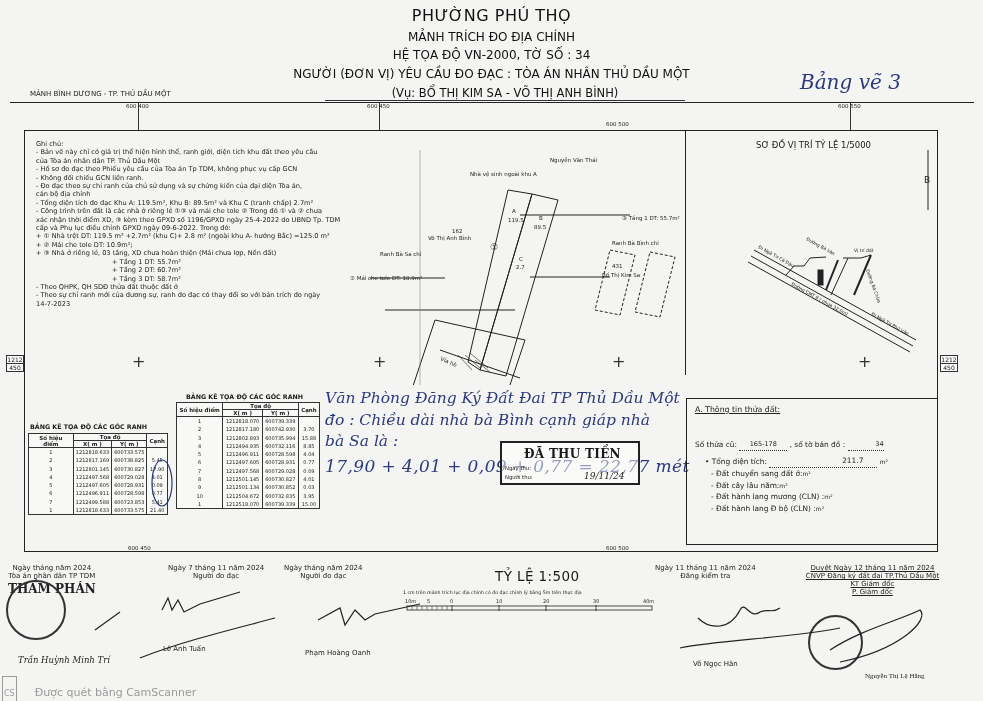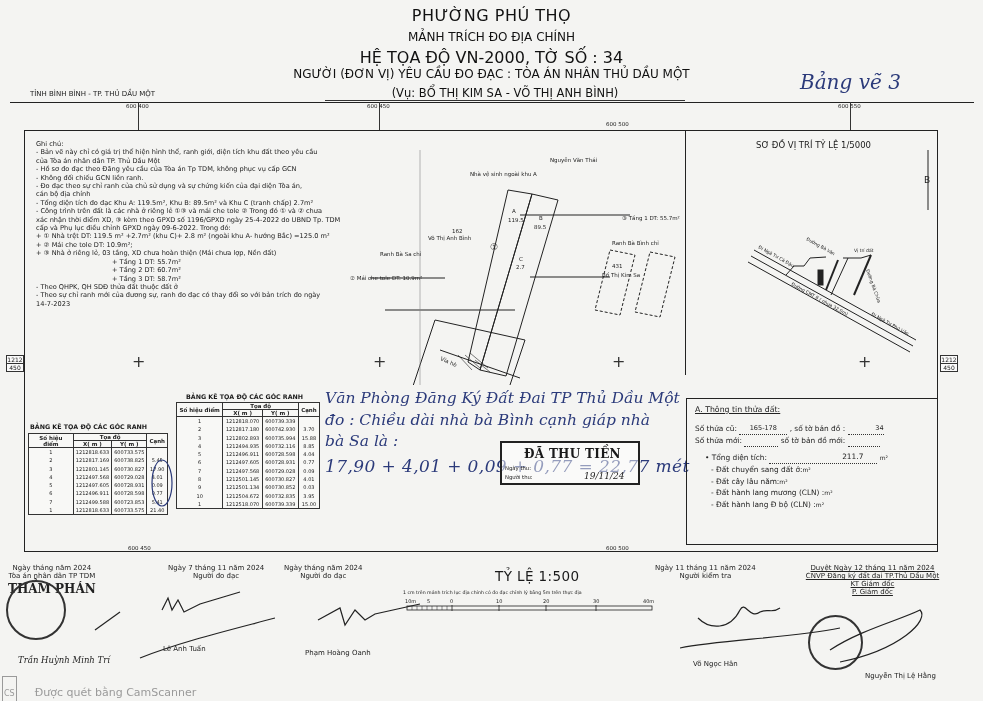--- a/index.html
+++ b/index.html
@@ -2,21 +2,21 @@
 <html><head>
 <meta charset="utf-8">
 <style>
   * { box-sizing: border-box; margin: 0; padding: 0; }
   html, body { width: 983px; height: 701px; overflow: hidden; background: #f4f4f2; }
   body { position: relative; font-family: "DejaVu Sans", sans-serif; color: #1a1a1a; }
   .abs { position: absolute; }
   .hdr { position: absolute; left: 0; width: 983px; text-align: center; color: #111; white-space: nowrap; }
   .t1 { top: 6px; font-size: 16px; letter-spacing: 0.5px; }
   .t2 { top: 30px; font-size: 12px; }
-  .t3 { top: 48px; font-size: 16px; }
+  .t3 { top: 48px; font-size: 12px; }
   .t4 { top: 67px; font-size: 12px; }
   .t5 { top: 86px; left: 325px; width: 360px; font-size: 11.5px; border-bottom: 1px solid #333; text-align: center; }
   .hand { font-family: "DejaVu Serif", serif; font-style: italic; color: #2b3a7a; }
   .frame-outer { position: absolute; left: 10px; top: 102px; width: 964px; height: 458px; border-top: 1.2px solid #222; }
   .frame { position: absolute; left: 24px; top: 130px; width: 914px; height: 422px; border: 1.5px solid #222; }
   .vline { position: absolute; width: 1px; background: #333; }
   .tick-lbl { position: absolute; font-size: 5.5px; color: #222; }
   .notes { position: absolute; left: 36px; top: 140px; width: 310px; font-size: 6.6px; line-height: 8.4px; color: #222; }
   .notes div { white-space: nowrap; overflow: hidden; }
   .notes .ind { padding-left: 76px; }
@@ -26,21 +26,21 @@
   .side-lbl .top { border-bottom: 1px solid #333; }
   table.coord { position: absolute; border-collapse: collapse; font-size: 5px; color: #222; background: #f8f8f6; }
   table.coord th, table.coord td { border: 0.8px solid #333; text-align: center; padding: 0 2px; }
   table.coord th { font-weight: bold; font-size: 5.5px; }
   table.coord td { border-top: none; border-bottom: none; line-height: 8.3px; }
   table.coord tr.last td { border-bottom: 0.8px solid #333; }
   .tbl-title { position: absolute; font-size: 6.3px; font-weight: bold; white-space: nowrap; }
   .inset { position: absolute; left: 685px; top: 130px; width: 253px; height: 245px; border-left: 1.5px solid #222; }
   .inset-title { position: absolute; left: 70px; top: 10px; font-size: 8.5px; white-space: nowrap; }
   .info { position: absolute; left: 686px; top: 398px; width: 252px; height: 147px; border: 1.5px solid #222; font-size: 7.4px; color: #222; padding: 6px 8px; }
-  .info .ttl { text-decoration: underline; font-size: 7.8px; margin-bottom: 8px; }
+  .info .ttl { text-decoration: underline; font-size: 7.8px; margin-bottom: 24px; }
   .info .row { white-space: nowrap; line-height: 12px; }
   .info .row .fill { display: inline-block; border-bottom: 1px dotted #333; vertical-align: bottom; }
   .info .sub { padding-left: 16px; line-height: 11.5px; white-space: nowrap; }
   .handnote { position: absolute; left: 325px; top: 388px; width: 365px; font-family: "DejaVu Serif", serif; font-style: italic; color: #2b3a7a; font-size: 15.5px; line-height: 21.5px; }
   .handnote .sum { font-size: 17px; margin-top: 3px; letter-spacing: 0.4px; }
   .stamp { position: absolute; left: 500px; top: 441px; width: 140px; height: 44px; border: 2px solid #222; background: rgba(255,255,255,0.5); }
   .stamp .big { position: absolute; left: 22px; top: 4px; font-family: "DejaVu Serif", serif; font-weight: bold; font-size: 12px; letter-spacing: 0.3px; }
   .stamp .f { position: absolute; left: 3px; font-size: 5.3px; }
   .stamp .d { position: absolute; left: 82px; top: 28px; font-family: "DejaVu Serif", serif; font-style: italic; font-size: 9px; color: #222; }
   .footer { position: absolute; font-size: 7px; color: #222; white-space: nowrap; text-align: center; }
@@ -52,21 +52,21 @@
   .seal { position: absolute; border-radius: 50%; border: 2px solid #333; }
 </style>
 </head>
 <body>
 
 <div class="hdr t1">PHƯỜNG PHÚ THỌ</div>
 <div class="hdr t2">MẢNH TRÍCH ĐO ĐỊA CHÍNH</div>
 <div class="hdr t3">HỆ TỌA ĐỘ VN-2000, TỜ SỐ : 34</div>
 <div class="hdr t4">NGƯỜI (ĐƠN VỊ) YÊU CẦU ĐO ĐẠC : TÒA ÁN NHÂN THỦ DẦU MỘT</div>
 <div class="hdr t5">(Vụ: BỔ THỊ KIM SA - VÕ THỊ ANH BÌNH)</div>
-<div class="abs" style="left:30px;top:90px;font-size:7px;white-space:nowrap;">TỈNH BÌNH BÌNH   - TP. THỦ DẦU MỘT</div>
+<div class="abs" style="left:30px;top:90px;font-size:7px;white-space:nowrap;">MẢNH BÌNH DƯƠNG   - TP. THỦ DẦU MỘT</div>
 <div class="abs hand" style="left:800px;top:70px;font-size:20px;white-space:nowrap;">Bảng vẽ 3</div>
 
 <div class="frame-outer"></div>
 <div class="frame"></div>
 <div class="vline" style="left:138px;top:102px;height:28px;"></div>
 <div class="vline" style="left:379px;top:102px;height:28px;"></div>
 <div class="vline" style="left:850px;top:102px;height:28px;"></div>
 <div class="tick-lbl" style="left:126px;top:103px;">600 400</div>
 <div class="tick-lbl" style="left:367px;top:103px;">600 450</div>
 <div class="tick-lbl" style="left:606px;top:121px;">600 500</div>
@@ -85,21 +85,21 @@
 
 <div class="cross" style="left:132px;top:354px;">+</div>
 <div class="cross" style="left:373px;top:354px;">+</div>
 <div class="cross" style="left:612px;top:354px;">+</div>
 <div class="cross" style="left:858px;top:354px;">+</div>
 
 <div class="notes">
   <div>Ghi chú:</div>
   <div>- Bản vẽ này chỉ có giá trị thể hiện hình thể, ranh giới, diện tích khu đất theo yêu cầu</div>
   <div>của Tòa án nhân dân TP. Thủ Dầu Một</div>
-  <div>- Hồ sơ đo đạc theo Đăng yêu cầu của Tòa án Tp TDM, không phục vụ cấp GCN</div>
+  <div>- Hồ sơ đo đạc theo Phiếu yêu cầu của Tòa án Tp TDM, không phục vụ cấp GCN</div>
   <div>- Không đối chiếu GCN liền ranh.</div>
   <div>- Đo đạc theo sự chỉ ranh của chủ sử dụng và sự chứng kiến của đại diện Tòa án,</div>
   <div>cán bộ địa chính</div>
   <div>- Tổng diện tích đo đạc Khu A: 119.5m², Khu B: 89.5m² và Khu C (tranh chấp) 2.7m²</div>
   <div>- Công trình trên đất là các nhà ở riêng lẻ ①③ và mái che tole ② Trong đó ① và ② chưa</div>
   <div>xác nhận thời điểm XD, ③ kèm theo GPXD số 1196/GPXD ngày 25-4-2022 do UBND Tp. TDM</div>
   <div>cấp và Phụ lục điều chỉnh GPXD ngày 09-6-2022. Trong đó:</div>
   <div>+ ① Nhà trệt DT: 119.5 m² +2.7m² (khu C)+ 2.8 m² (ngoài khu A- hướng Bắc) =125.0 m²</div>
   <div>+ ② Mái che tole DT: 10.9m²;</div>
   <div>+ ③ Nhà ở riêng lẻ, 03 tầng, XD chưa hoàn thiện (Mái chưa lợp, Nền đất)</div>
@@ -355,26 +355,20 @@
   <div class="d">19/11/24</div>
 </div>
 
 <div class="info">
   <div class="ttl">A. Thông tin thửa đất:</div>
   <div class="row">
     <span>Số thửa cũ:</span>
     <span class="fill" style="width:48px;text-align:center;font-size:6.5px;">165-178</span>
     <span>, số tờ bản đồ :</span>
     <span class="fill" style="width:36px;font-size:6.5px;text-align:right;">34</span>
-  </div>
-  <div class="row">
-    <span>Số thửa mới:</span>
-    <span class="fill" style="width:34px;"></span>
-    <span>số tờ bản đồ mới:</span>
-    <span class="fill" style="width:32px;"></span>
   </div>
   <div class="row" style="padding-left:10px;margin-top:4px;">
     <span>• Tổng diện tích:</span>
     <span class="fill" style="width:108px;text-align:right;padding-right:14px;">211.7</span>
     <span style="font-size:6px;">m²</span>
   </div>
   <div class="sub"><span>- Đất chuyển sang đất ở:</span><span class="fill" style="width:74px;"></span><span style="font-size:6px;">m²</span></div>
   <div class="sub"><span>- Đất cây lâu năm:</span><span class="fill" style="width:108px;"></span><span style="font-size:6px;">m²</span></div>
   <div class="sub"><span>- Đất hành lang mương (CLN) :</span><span class="fill" style="width:58px;"></span><span style="font-size:6px;">m²</span></div>
   <div class="sub"><span>- Đất hành lang Đ bộ (CLN) :</span><span class="fill" style="width:64px;"></span><span style="font-size:6px;">m²</span></div>
@@ -426,32 +420,32 @@
 <div class="sig-name" style="left:163px;top:645px;">Lê Anh Tuấn</div>
 
 <div class="footer" style="left:284px;top:564px;">
   <div>Ngày    tháng    năm 2024</div>
   <div>Người đo đạc</div>
 </div>
 <div class="sig-name" style="left:305px;top:649px;">Phạm Hoàng Oanh</div>
 
 <div class="footer" style="left:655px;top:564px;">
   <div>Ngày 11 tháng 11 năm 2024</div>
-  <div>Người kiểm tra</div>
+  <div>Đăng kiểm tra</div>
 </div>
 <div class="sig-name" style="left:693px;top:660px;">Võ Ngọc Hân</div>
 
 <div class="footer" style="left:780px;top:564px;width:185px;text-decoration:underline;">
   <div>Duyệt Ngày 12 tháng 11 năm 2024</div>
   <div>CNVP Đăng ký đất đai TP.Thủ Dầu Một</div>
   <div>KT Giám đốc</div>
   <div>P. Giám đốc</div>
 </div>
 <div class="seal" style="left:808px;top:615px;width:55px;height:55px;"></div>
-<div class="sig-name" style="left:865px;top:672px;">Nguyễn Thị Lệ Hằng</div>
+<div class="sig-name" style="left:865px;top:672px;font-family:Liberation Serif, serif;">Nguyễn Thị Lệ Hằng</div>
 
 <svg class="abs" style="left:0;top:590px;" width="983" height="80">
   <g stroke="#222" fill="none" stroke-width="1.2">
     <path d="M95,40 L120,22"></path>
     <path d="M162,20 L168,8 L172,20 L178,10 L184,22 L200,14 L240,2"></path>
     <path d="M140,68 C180,52 230,40 275,28"></path>
     <path d="M318,30 L340,18 L345,35 L355,20 L365,30 L375,24 L420,14"></path>
     <path d="M698,28 C710,40 730,40 740,20 C745,10 750,30 760,22 C768,18 772,24 780,18"></path>
     <path d="M680,58 C720,50 790,48 840,38"></path>
     <path d="M830,60 C860,40 900,30 920,20 C930,30 900,60 840,72"></path>

